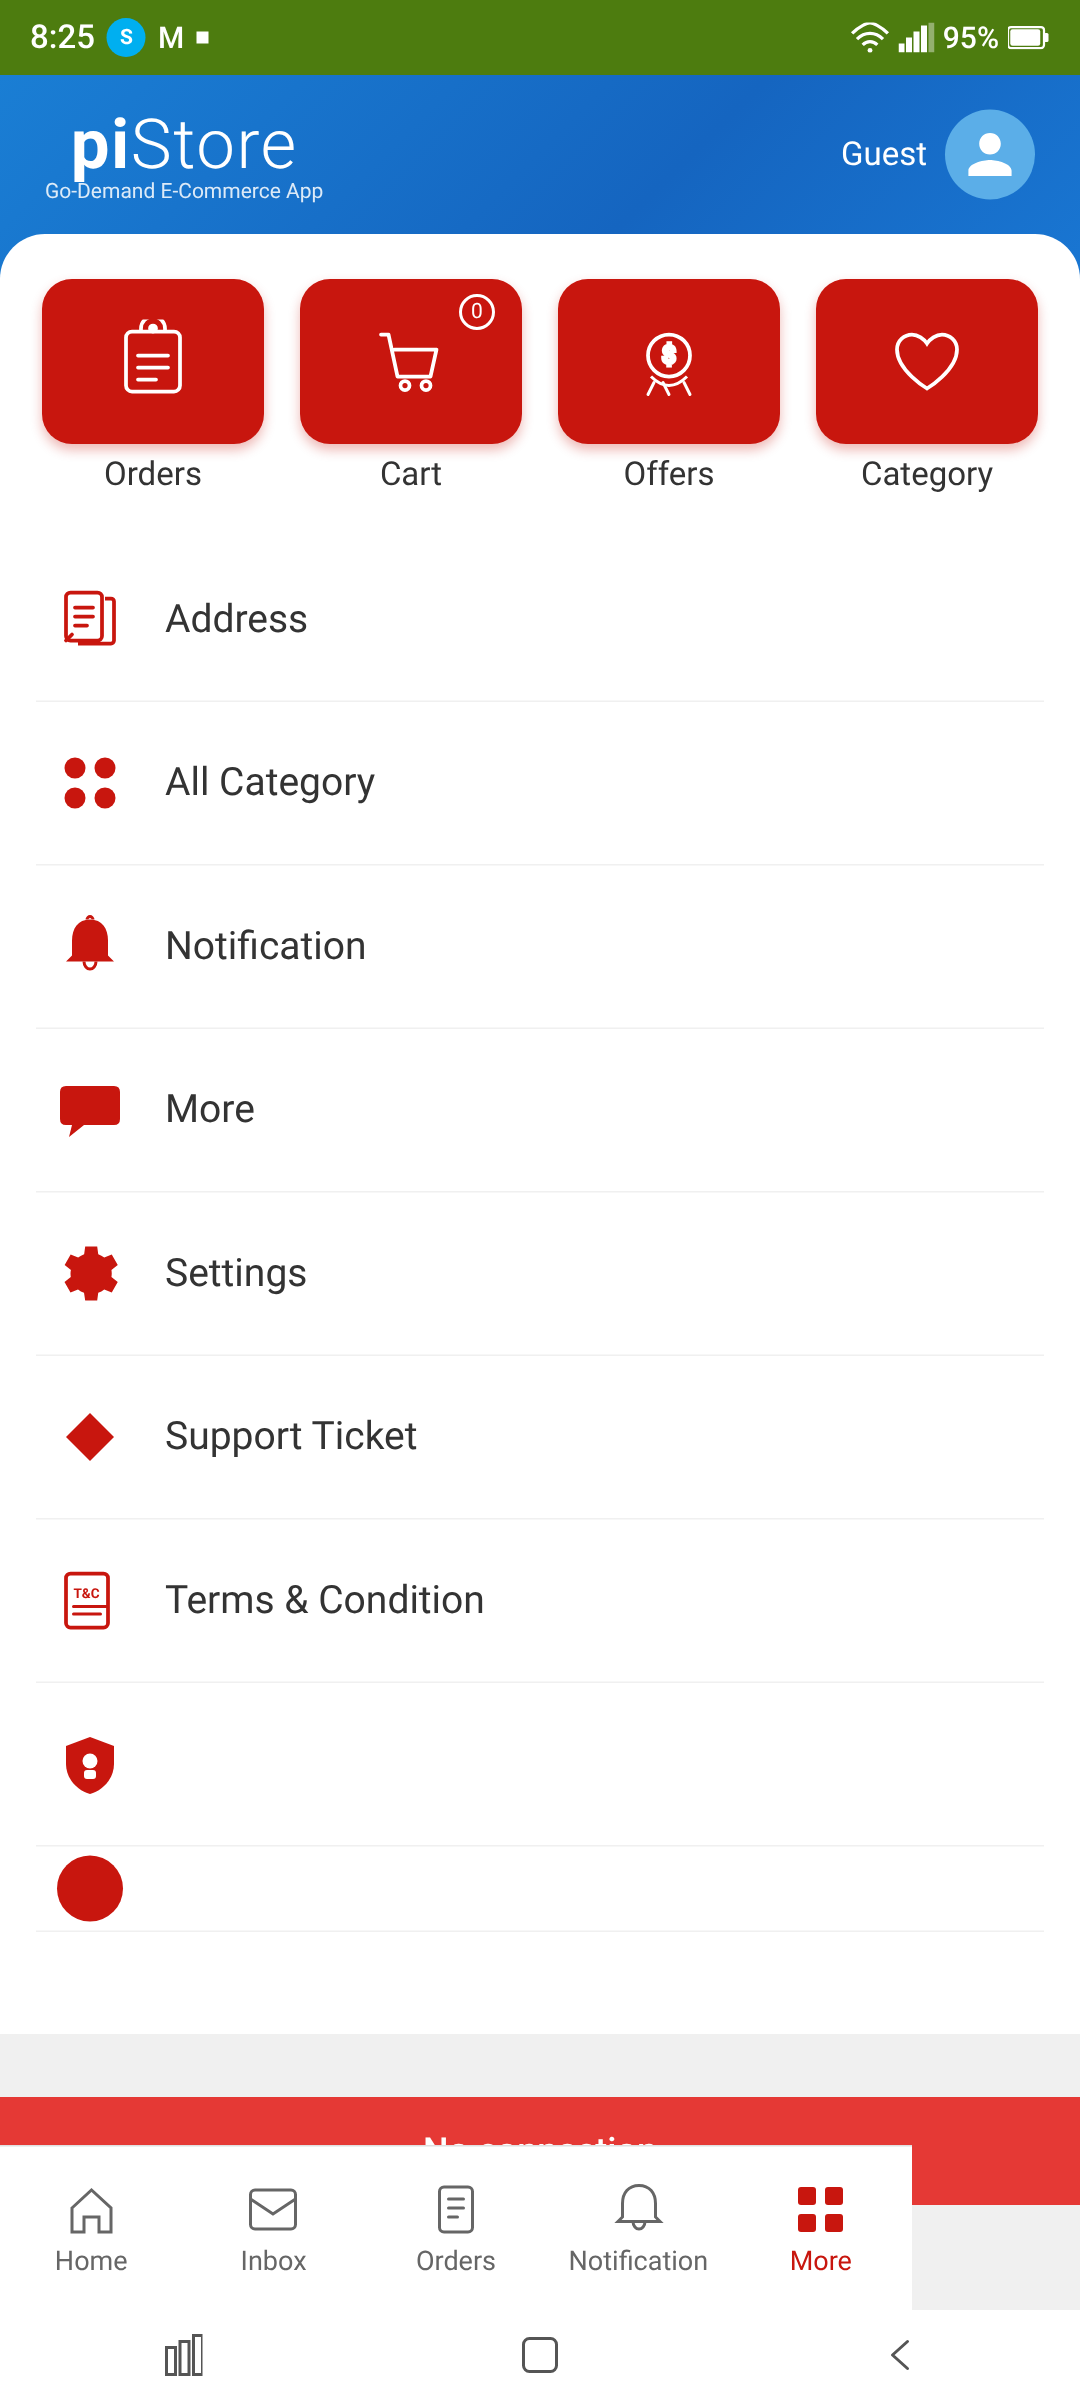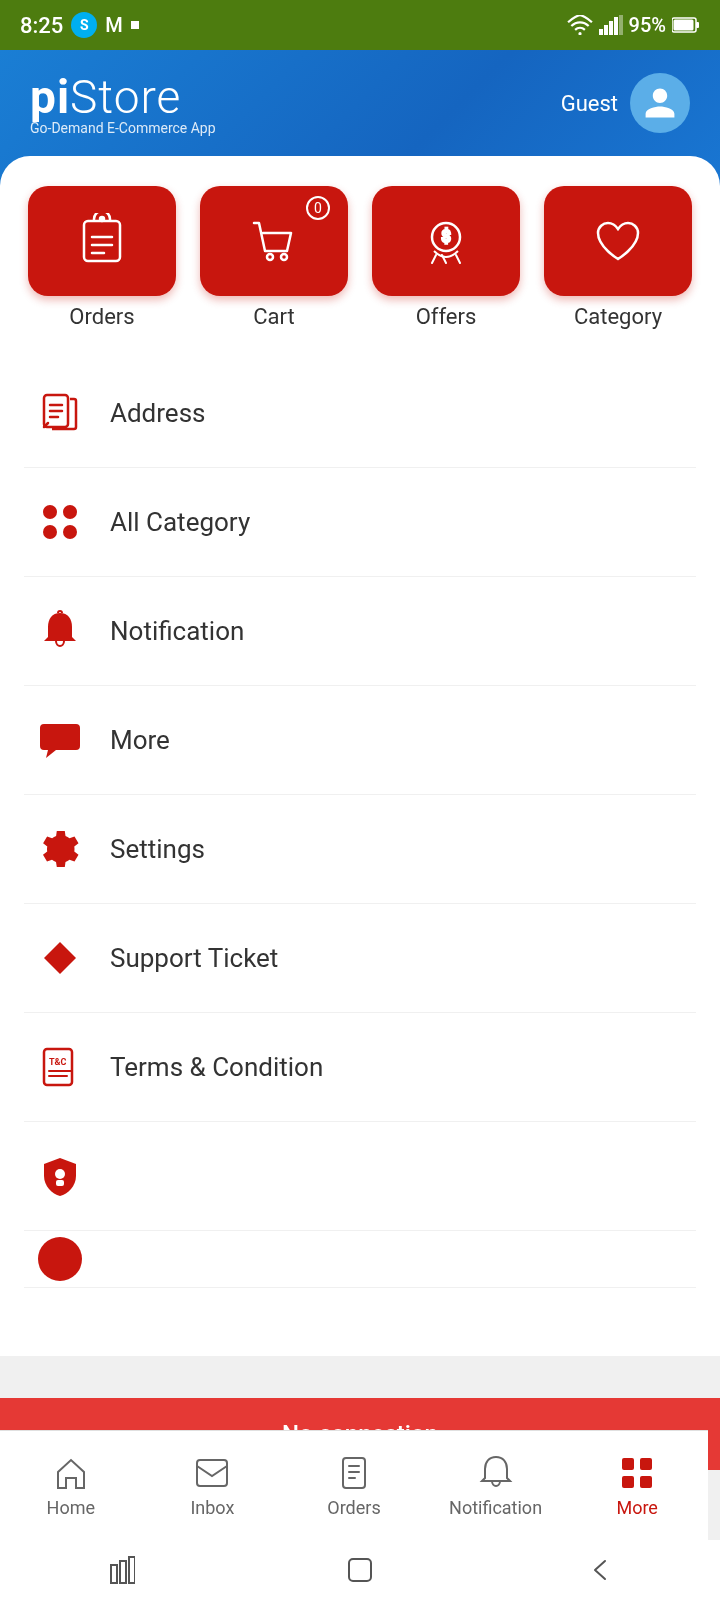--- a/index.html
+++ b/index.html
@@ -28,20 +28,21 @@
     .status-left { display: flex; align-items: center; gap: 8px; }
     .status-right { display: flex; align-items: center; gap: 6px; font-size: 20px; }
 
     
     .header {
       background: linear-gradient(135deg, #1a7ed4 0%, #1565c0 60%, #1976d2 100%);
       padding: 20px 30px 50px 30px;
       display: flex;
       align-items: center;
       justify-content: space-between;
+      text-align: center;
     }
     .logo-area {
       display: flex; flex-direction: column;
     }
     .logo-text {
       color: white;
       font-size: 46px;
       font-weight: 300;
       letter-spacing: 1px;
     }
@@ -137,21 +138,21 @@
       left: 0; right: 0;
       width: 720px;
       z-index: 100;
     }
 
     
     .bottom-nav {
       position: fixed;
       bottom: 60px;
       left: 0; right: 0;
-      width: 708px;
+      width: 608px;
       background: white;
       border-top: 1px solid #e0e0e0;
       display: flex;
       align-items: center;
       height: 110px;
       z-index: 200;
     }
     .nav-item {
       flex: 1;
       display: flex; flex-direction: column; align-items: center; justify-content: center;

